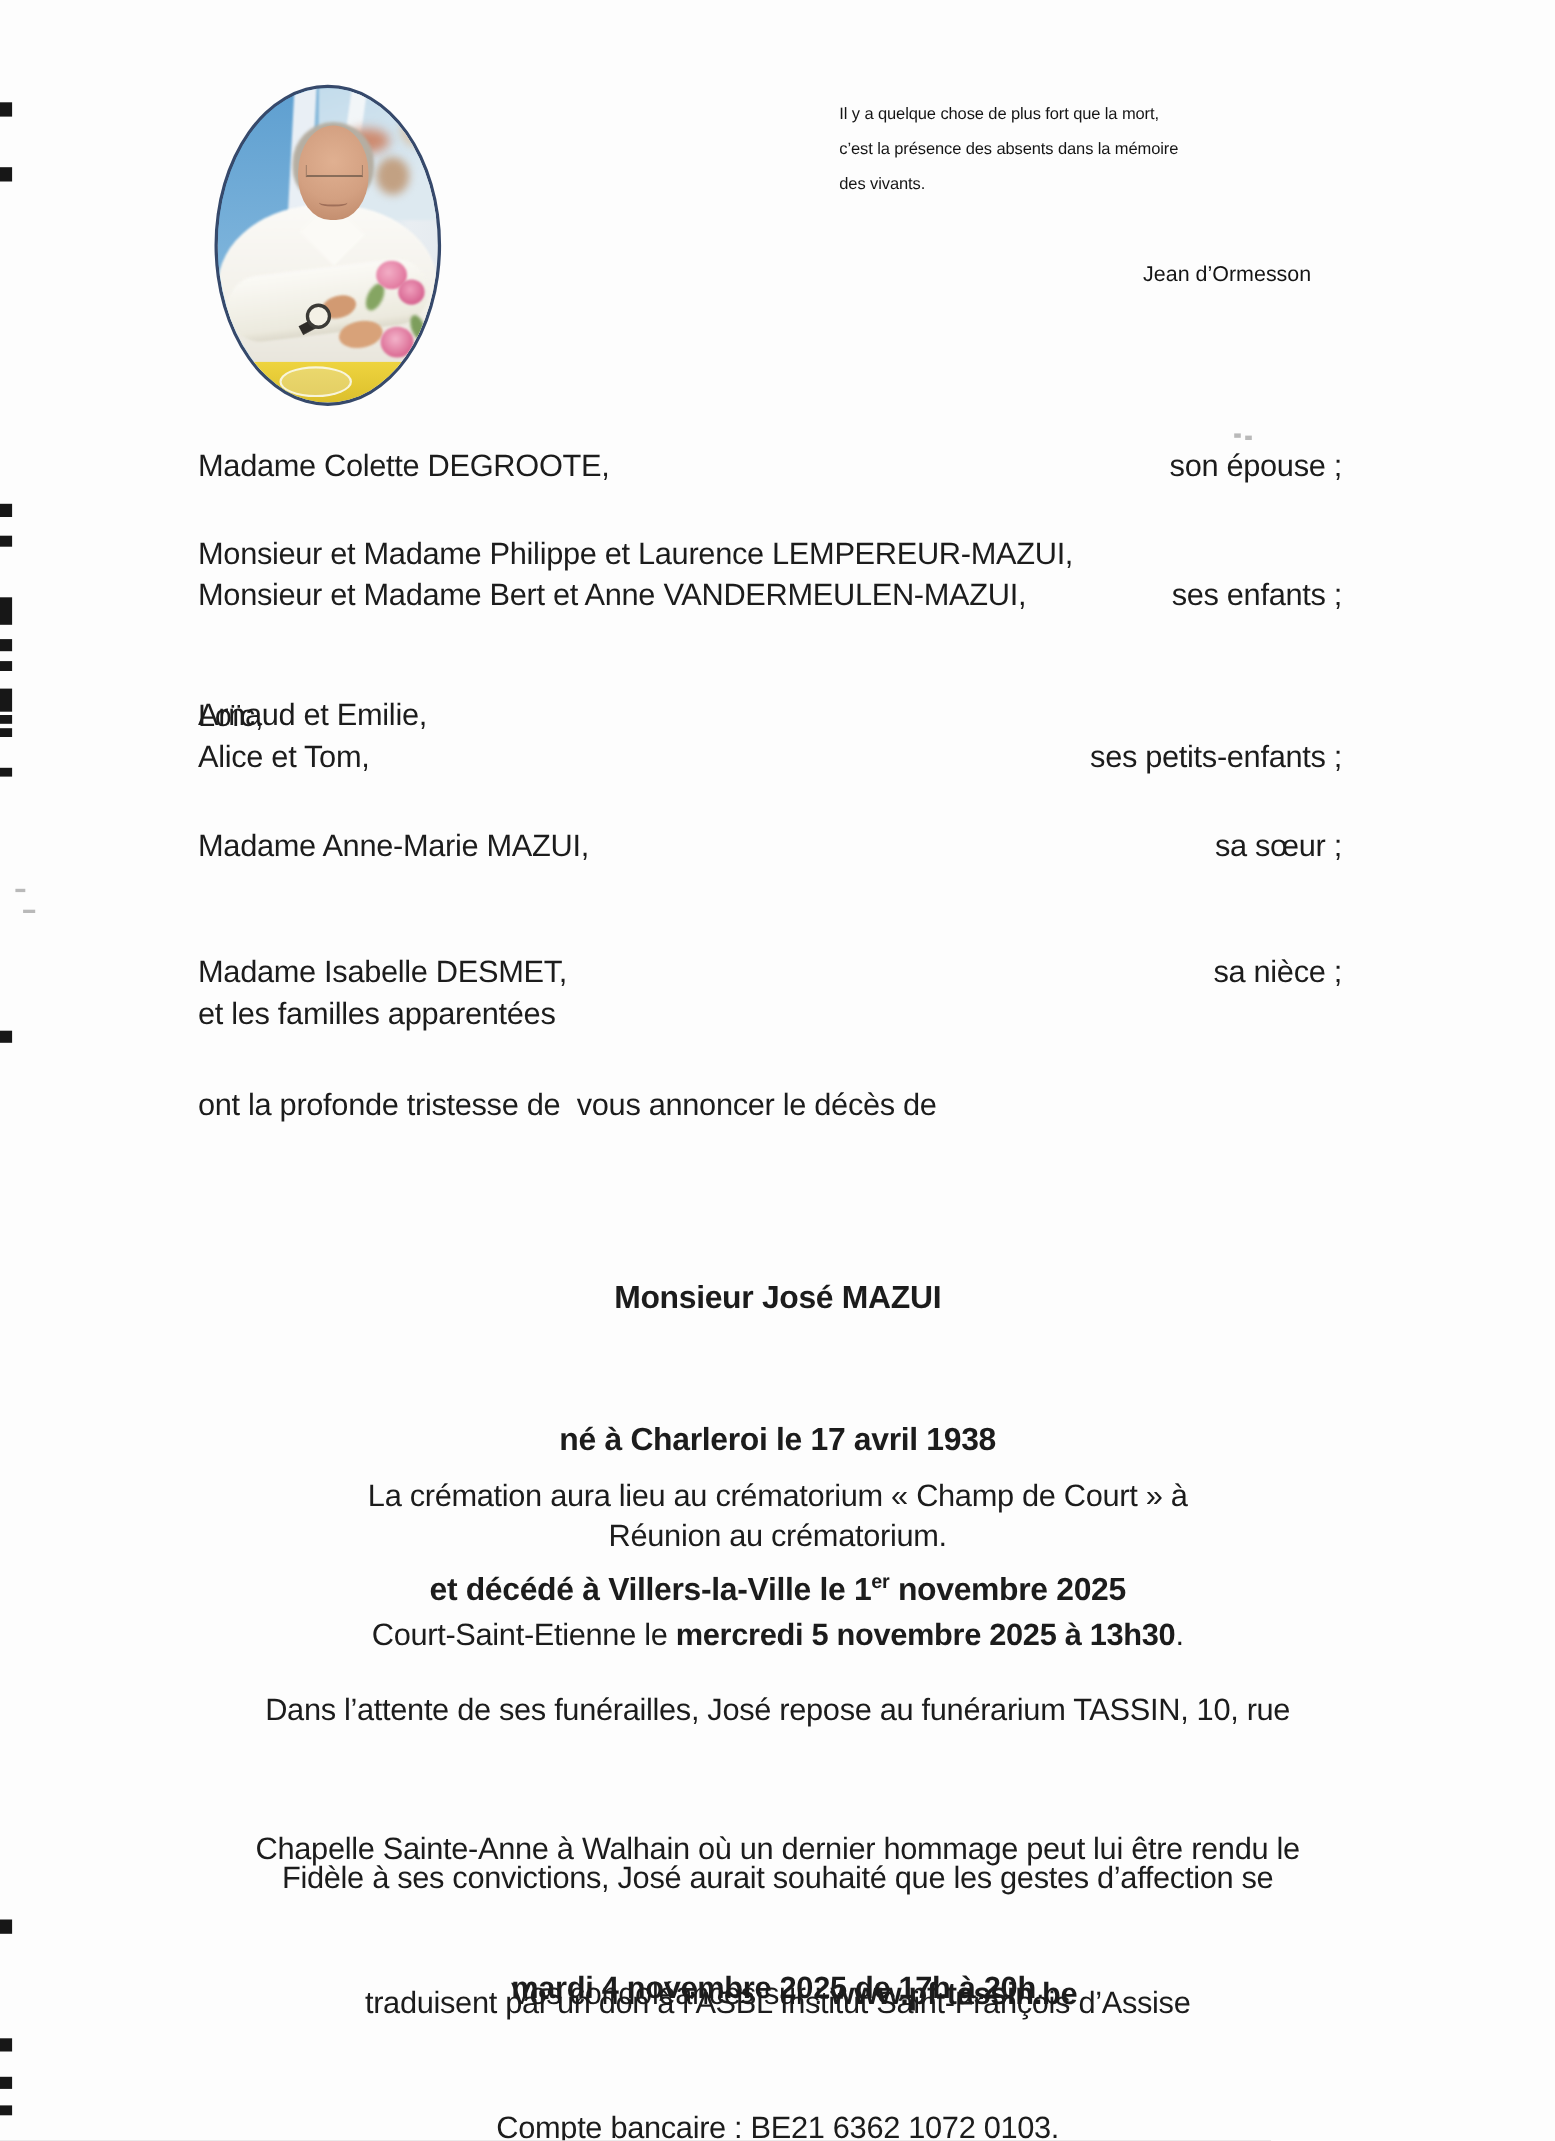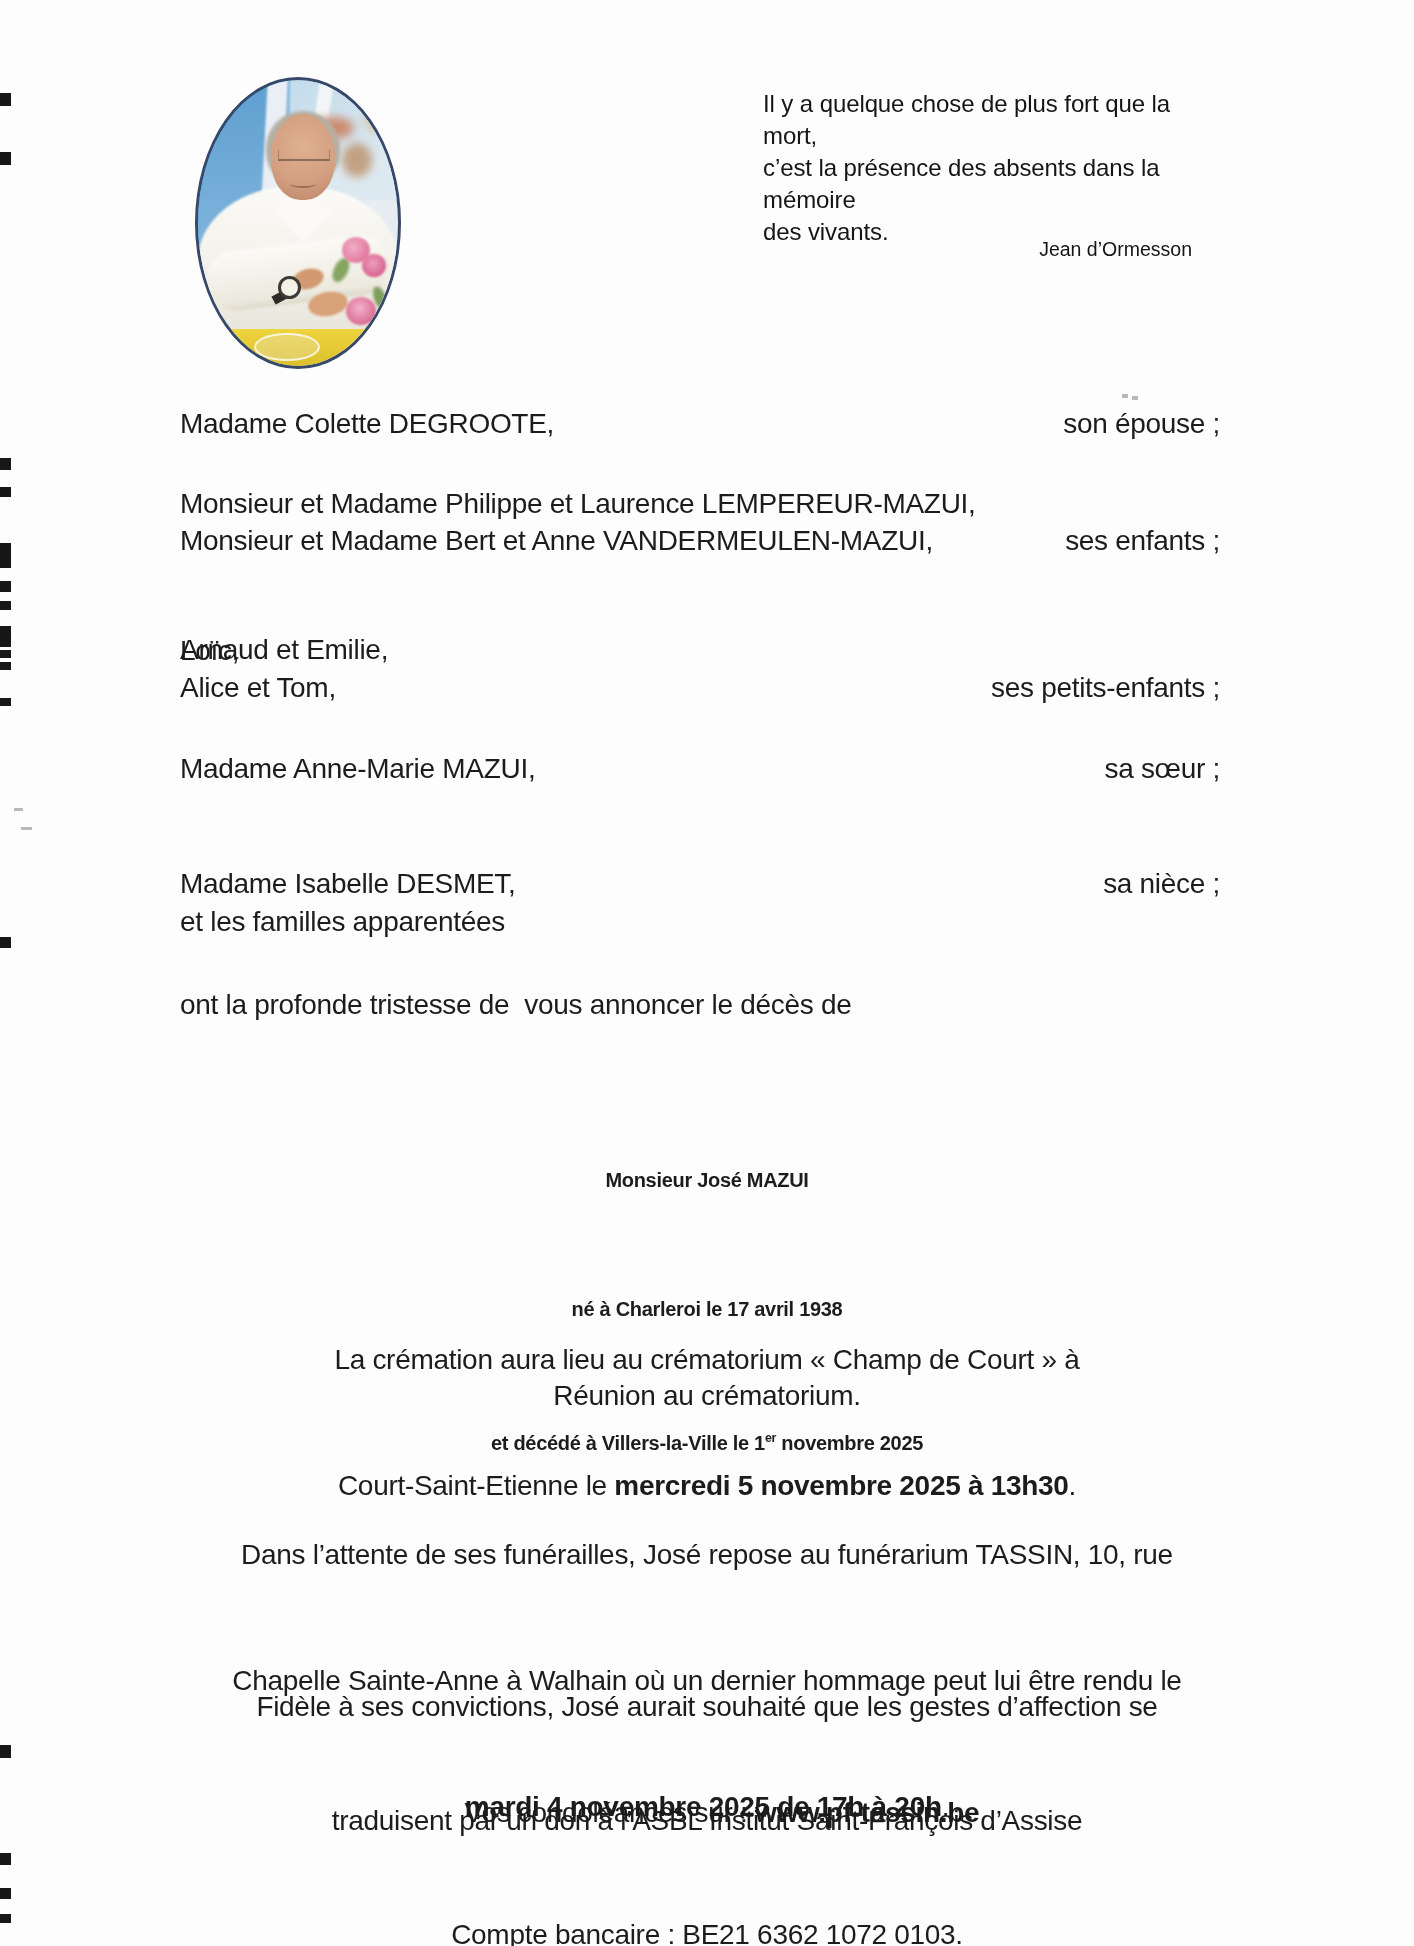--- a/index.html
+++ b/index.html
@@ -1,29 +1,29 @@
 <!DOCTYPE html>
 <html><head>
 <meta charset="utf-8">
 <style>
   html,body{margin:0;padding:0;background:#ddd;}
   .page{position:relative;width:1414px;height:1946px;margin:0 auto;background:#fdfdfd;
         font-family:"Liberation Sans","DejaVu Sans",sans-serif;color:#1c1c1c;overflow:hidden;}
   .abs{position:absolute;}
   
-  .quote{left:763px;top:88px;width:460px;font-size:24px;line-height:32px;letter-spacing:-0.1px;color:#151515;}
+  .quote{left:763px;top:88px;width:460px;font-size:15px;line-height:32px;letter-spacing:-0.1px;color:#151515;}
   .attribution{left:1020px;top:238px;width:172px;text-align:right;font-size:19.5px;color:#151515;}
   
   .row{position:absolute;left:180px;right:194px;display:flex;justify-content:space-between;
        font-size:28px;letter-spacing:-0.3px;white-space:pre;}
   .nm,.rel{display:inline-block;text-align:right;}
   
   .center{left:0;width:1414px;text-align:center;font-size:28px;letter-spacing:-0.3px;white-space:pre-wrap;}
   .bold{font-weight:700;}
-  .namehead{font-size:20px;line-height:43px;font-weight:700;}
+  .namehead{font-size:29px;line-height:43px;font-weight:700;}
   .sup{vertical-align:super;font-size:0.62em;font-weight:700;}
   
   .photo{position:absolute;left:195px;top:77px;width:200px;height:286px;border-radius:50%;
          overflow:hidden;border:3px solid #36496b;background:linear-gradient(100deg,#67a4d3 0%,#5b9bcc 28%,#9ec8e2 42%,#cfe2ee 58%,#e9eef2 78%,#e3e9ee 100%);}
   .photo div{position:absolute;}
   .ph-skyleft{left:0;top:0;width:42%;height:100%;background:linear-gradient(180deg,#5e9fd0,#7fb5dc 60%,#8abbde);}
   .ph-frame1{left:33%;top:-4%;width:10%;height:58%;background:#e9eff5;transform:rotate(3deg);filter:blur(1px);}
   .ph-wintop{left:46%;top:0;width:56%;height:42%;background:linear-gradient(160deg,#c3dcec,#dde9f0 70%);filter:blur(1px);}
   .ph-winbar{left:58%;top:-2%;width:7%;height:34%;background:#f2f6f8;transform:rotate(8deg);filter:blur(1px);}
   .ph-redblob{left:58%;top:13%;width:40px;height:22px;background:#cd8b70;border-radius:50%;filter:blur(5px);}

